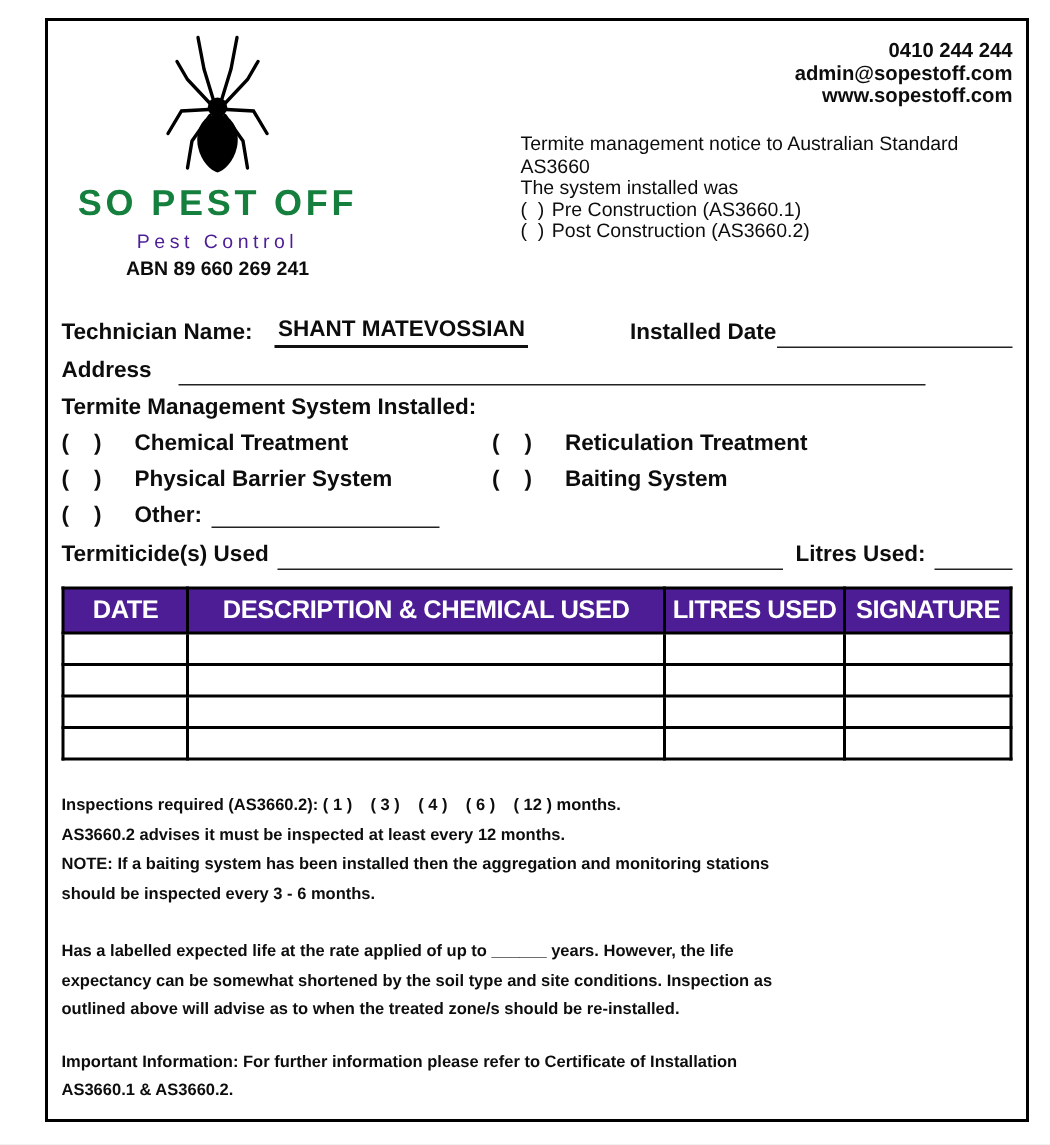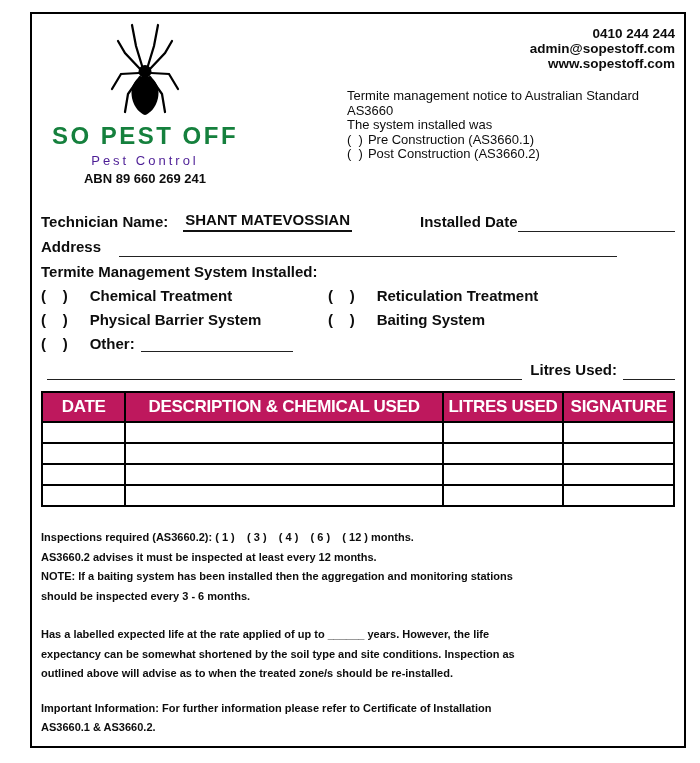--- a/index.html
+++ b/index.html
@@ -47,21 +47,21 @@
   .cb-item.col1 { width:287px; }
   .cbx { white-space:pre; }
   .cb-item .lbl { margin-left:22px; }
   .other-line { width:152px; margin-left:6px; }
   .row-termiticide { margin-top:6px; }
   .row-termiticide .blank-line.mid { flex:1; margin:0 8px 0 6px; }
   .litres-line { width:52px; margin-left:6px; }
   
   table.chem { width:100%; border-collapse:collapse; margin-top:11px; table-layout:fixed; }
   table.chem th {
-    background:#be185d; color:#fff; font-size:17px; font-weight:bold; letter-spacing:-0.3px;
+    background:#4c1d95; color:#fff; font-size:17px; font-weight:bold; letter-spacing:-0.3px;
     height:28px; text-align:center; border:2px solid #000; padding:0;
   }
   table.chem td { border:2px solid #000; height:19px; padding:0; }
   .col-date { width:13.2%; } .col-desc { width:50.2%; }
   .col-litres { width:19.1%; } .col-sig { width:17.5%; }
   
   .para { font-size:11px; font-weight:bold; line-height:19.5px; white-space:pre-wrap; }
   .p1 { margin-top:21px; }
   .p2 { margin-top:19px; }
   .p3 { margin-top:15px; }
@@ -155,20 +155,21 @@
       <div class="cb-row">
         <div class="cb-item">
           <span class="cbx">(    )</span>
           <span class="lbl">Other:</span>
           <span class="blank-line other-line"></span>
         </div>
       </div>
     </div>
 
     <div class="row row-termiticide">
+      <span>Termiticide(s) Used</span>
       <span class="blank-line mid"></span>
       <span>Litres Used:</span>
       <span class="blank-line litres-line"></span>
     </div>
 
     <table class="chem">
       <colgroup>
         <col class="col-date">
           <col class="col-desc">
           <col class="col-litres">

